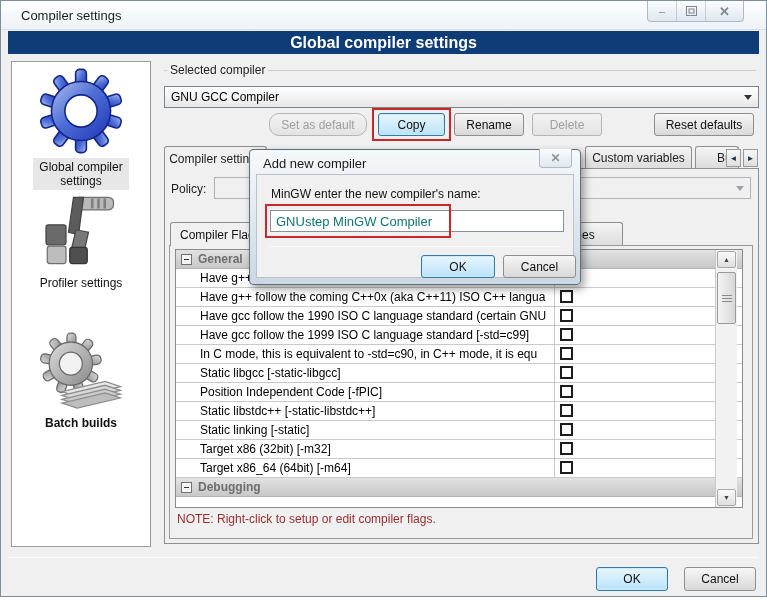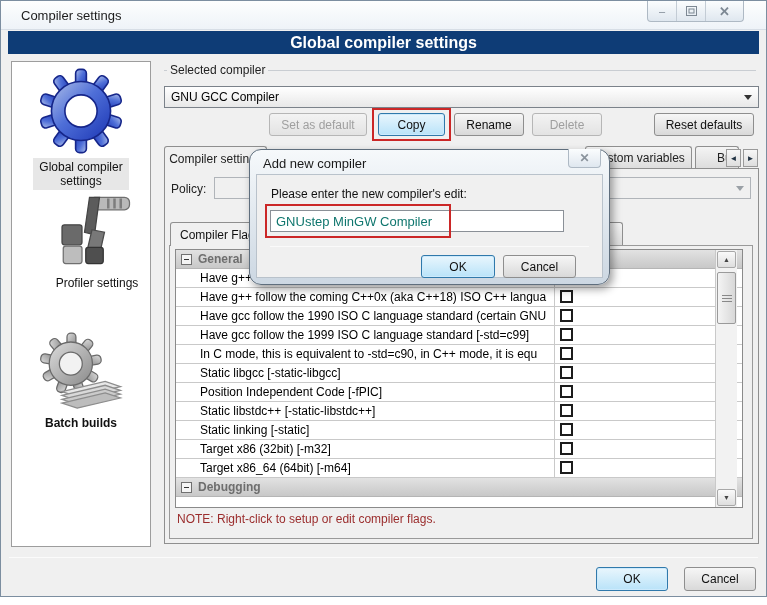--- a/index.html
+++ b/index.html
@@ -89,22 +89,22 @@
           display:flex; align-items:center; justify-content:center; }
   .sthumb { position:absolute; left:1px; top:22px; width:19px; height:52px; border:1px solid #9a9a9a;
             border-radius:2px; background:linear-gradient(90deg,#f4f4f4,#d8d8d8); }
   .sthumb::after { content:""; position:absolute; left:4px; top:22px; width:10px; height:7px;
                    background:repeating-linear-gradient(#888 0 1px, transparent 1px 3px); }
   .note { position:absolute; left:176px; top:511px; font-size:12px; color:#9b2d2d; }
   
   .footline { position:absolute; left:8px; right:8px; top:556px; height:1px; background:#d3d3d3;
               border-bottom:1px solid #fbfbfb; }
   
-  .modal { position:absolute; left:248px; top:148px; width:361px; height:136px; z-index:20;
-           border:1px solid #5f6e7d; border-radius:12px;
+  .modal { position:absolute; left:248px; top:148px; width:332px; height:136px; z-index:20;
+           border:1px solid #5f6e7d; border-radius:4px;
            background:linear-gradient(#f6f9fb,#ccd7e2); box-shadow:3px 4px 8px rgba(0,0,0,.38); }
   .modal-title { position:absolute; left:13px; top:6px; font-size:13px; color:#1a1a1a; }
   .modal-close { position:absolute; right:8px; top:-1px; width:33px; height:19px;
                  border:1px solid #aeb9c4; border-top:none; border-radius:0 0 4px 4px;
                  background:linear-gradient(#fbfdfe,#dfe7ef); color:#8a939c; font-weight:bold;
                  font-size:12px; display:flex; align-items:center; justify-content:center; }
   .modal-client { position:absolute; left:6px; top:24px; right:6px; bottom:6px;
                   background:#f0f0f0; border:1px solid #b9c2cb; }
   .modal-prompt { position:absolute; left:14px; top:12px; font-size:12px; color:#111; }
   .modal-input { position:absolute; left:13px; top:35px; width:294px; height:22px;
@@ -162,21 +162,21 @@
             <rect x="28" y="1" width="8" height="14" rx="3" transform="rotate(252 32 32)"></rect>
             <rect x="28" y="1" width="8" height="14" rx="3" transform="rotate(288 32 32)"></rect>
             <rect x="28" y="1" width="8" height="14" rx="3" transform="rotate(324 32 32)"></rect>
           </g>
           <circle cx="32" cy="32" r="22"></circle>
         </g>
         <circle cx="32" cy="32" r="12" fill="#ffffff" stroke="#16268a" stroke-width="1.2"></circle>
       </svg>
       <span class="side-label sel" style="width:96px;">Global compiler settings</span>
     </div>
-    <div class="side-item" style="top:130px;margin-left:16px;">
+    <div class="side-item" style="top:130px;">
       <svg class="side-icon" width="80" height="78" viewBox="0 0 64 62">
         <g>
           <rect x="26" y="4" width="32" height="10" rx="4" fill="#b9b9b9" stroke="#6f6f6f"></rect>
           <rect x="40" y="5" width="2" height="8" fill="#7d7d7d"></rect>
             <rect x="45" y="5" width="2" height="8" fill="#7d7d7d"></rect>
             <rect x="50" y="5" width="2" height="8" fill="#7d7d7d"></rect>
           <polygon points="26,4 34,4 30,34 22,32" fill="#5c5c5c" stroke="#444"></polygon>
           <polygon points="28,30 38,32 34,50 24,47" fill="#787878" stroke="#4a4a4a"></polygon>
           <rect x="4" y="26" width="16" height="16" rx="2" fill="#6a6a6a" stroke="#454545"></rect>
           <rect x="5" y="43" width="15" height="14" rx="2" fill="#bdbdbd" stroke="#6f6f6f"></rect>
@@ -220,21 +220,21 @@
   </div>
 
   <div class="groupline"></div>
   <span class="grouplabel">Selected compiler</span>
 
   <div class="combo" style="left:163px; top:85px; width:595px;">
     <span>GNU GCC Compiler</span>
     <span class="arrow"></span>
   </div>
 
-  <div class="btn disabled" style="left:268px; top:112px; width:98px;">
+  <div class="btn disabled" style="left:268px; top:112px; width:98px;border-radius:10px;">
       <span>Set as default</span>
     </div>
   <div class="btn focus" style="left:377px; top:112px; width:67px;">
       <span>Copy</span>
     </div>
   <div class="redrect" style="left:371px; top:107px; width:79px; height:33px;"></div>
   <div class="btn" style="left:453px; top:112px; width:70px;">
       <span>Rename</span>
     </div>
   <div class="btn disabled" style="left:531px; top:112px; width:70px;">
@@ -280,21 +280,21 @@
         <div class="fsection">
           <span class="collapse"></span>
           <span class="sname">General</span>
         </div>
         <div class="frow">
           <span class="ftext">Have g++</span>
           <span class="colline"></span>
           <span class="fcheck"></span>
         </div>
         <div class="frow">
-          <span class="ftext">Have g++ follow the coming C++0x (aka C++18) ISO C++ langua</span>
+          <span class="ftext">Have g++ follow the coming C++0x (aka C++11) ISO C++ langua</span>
           <span class="colline"></span>
           <span class="fcheck"></span>
         </div>
         <div class="frow">
           <span class="ftext">Have gcc follow the 1990 ISO C language standard  (certain GNU</span>
           <span class="colline"></span>
           <span class="fcheck"></span>
         </div>
         <div class="frow">
           <span class="ftext">Have gcc follow the 1999 ISO C language standard  [-std=c99]</span>
@@ -356,21 +356,21 @@
   <div class="btn" style="left:683px; top:566px; width:72px; height:24px;">
       <span>Cancel</span>
     </div>
 
   <div class="modal">
     <span class="modal-title">Add new compiler</span>
     <div class="modal-close">
         <span>✕</span>
       </div>
     <div class="modal-client">
-      <span class="modal-prompt">Please enter the new compiler's edit:</span>
+      <span class="modal-prompt">MinGW enter the new compiler's name:</span>
       <input class="modal-input" type="text" value="GNUstep MinGW Compiler" style="">
       <div class="redrect" style="left:8px; top:29px; width:186px; height:34px;"></div>
       <div class="modal-sep"></div>
       <div class="btn focus" style="left:164px; top:80px; width:74px;">
           <span>OK</span>
         </div>
       <div class="btn" style="left:246px; top:80px; width:73px;">
           <span>Cancel</span>
         </div>
     </div>

